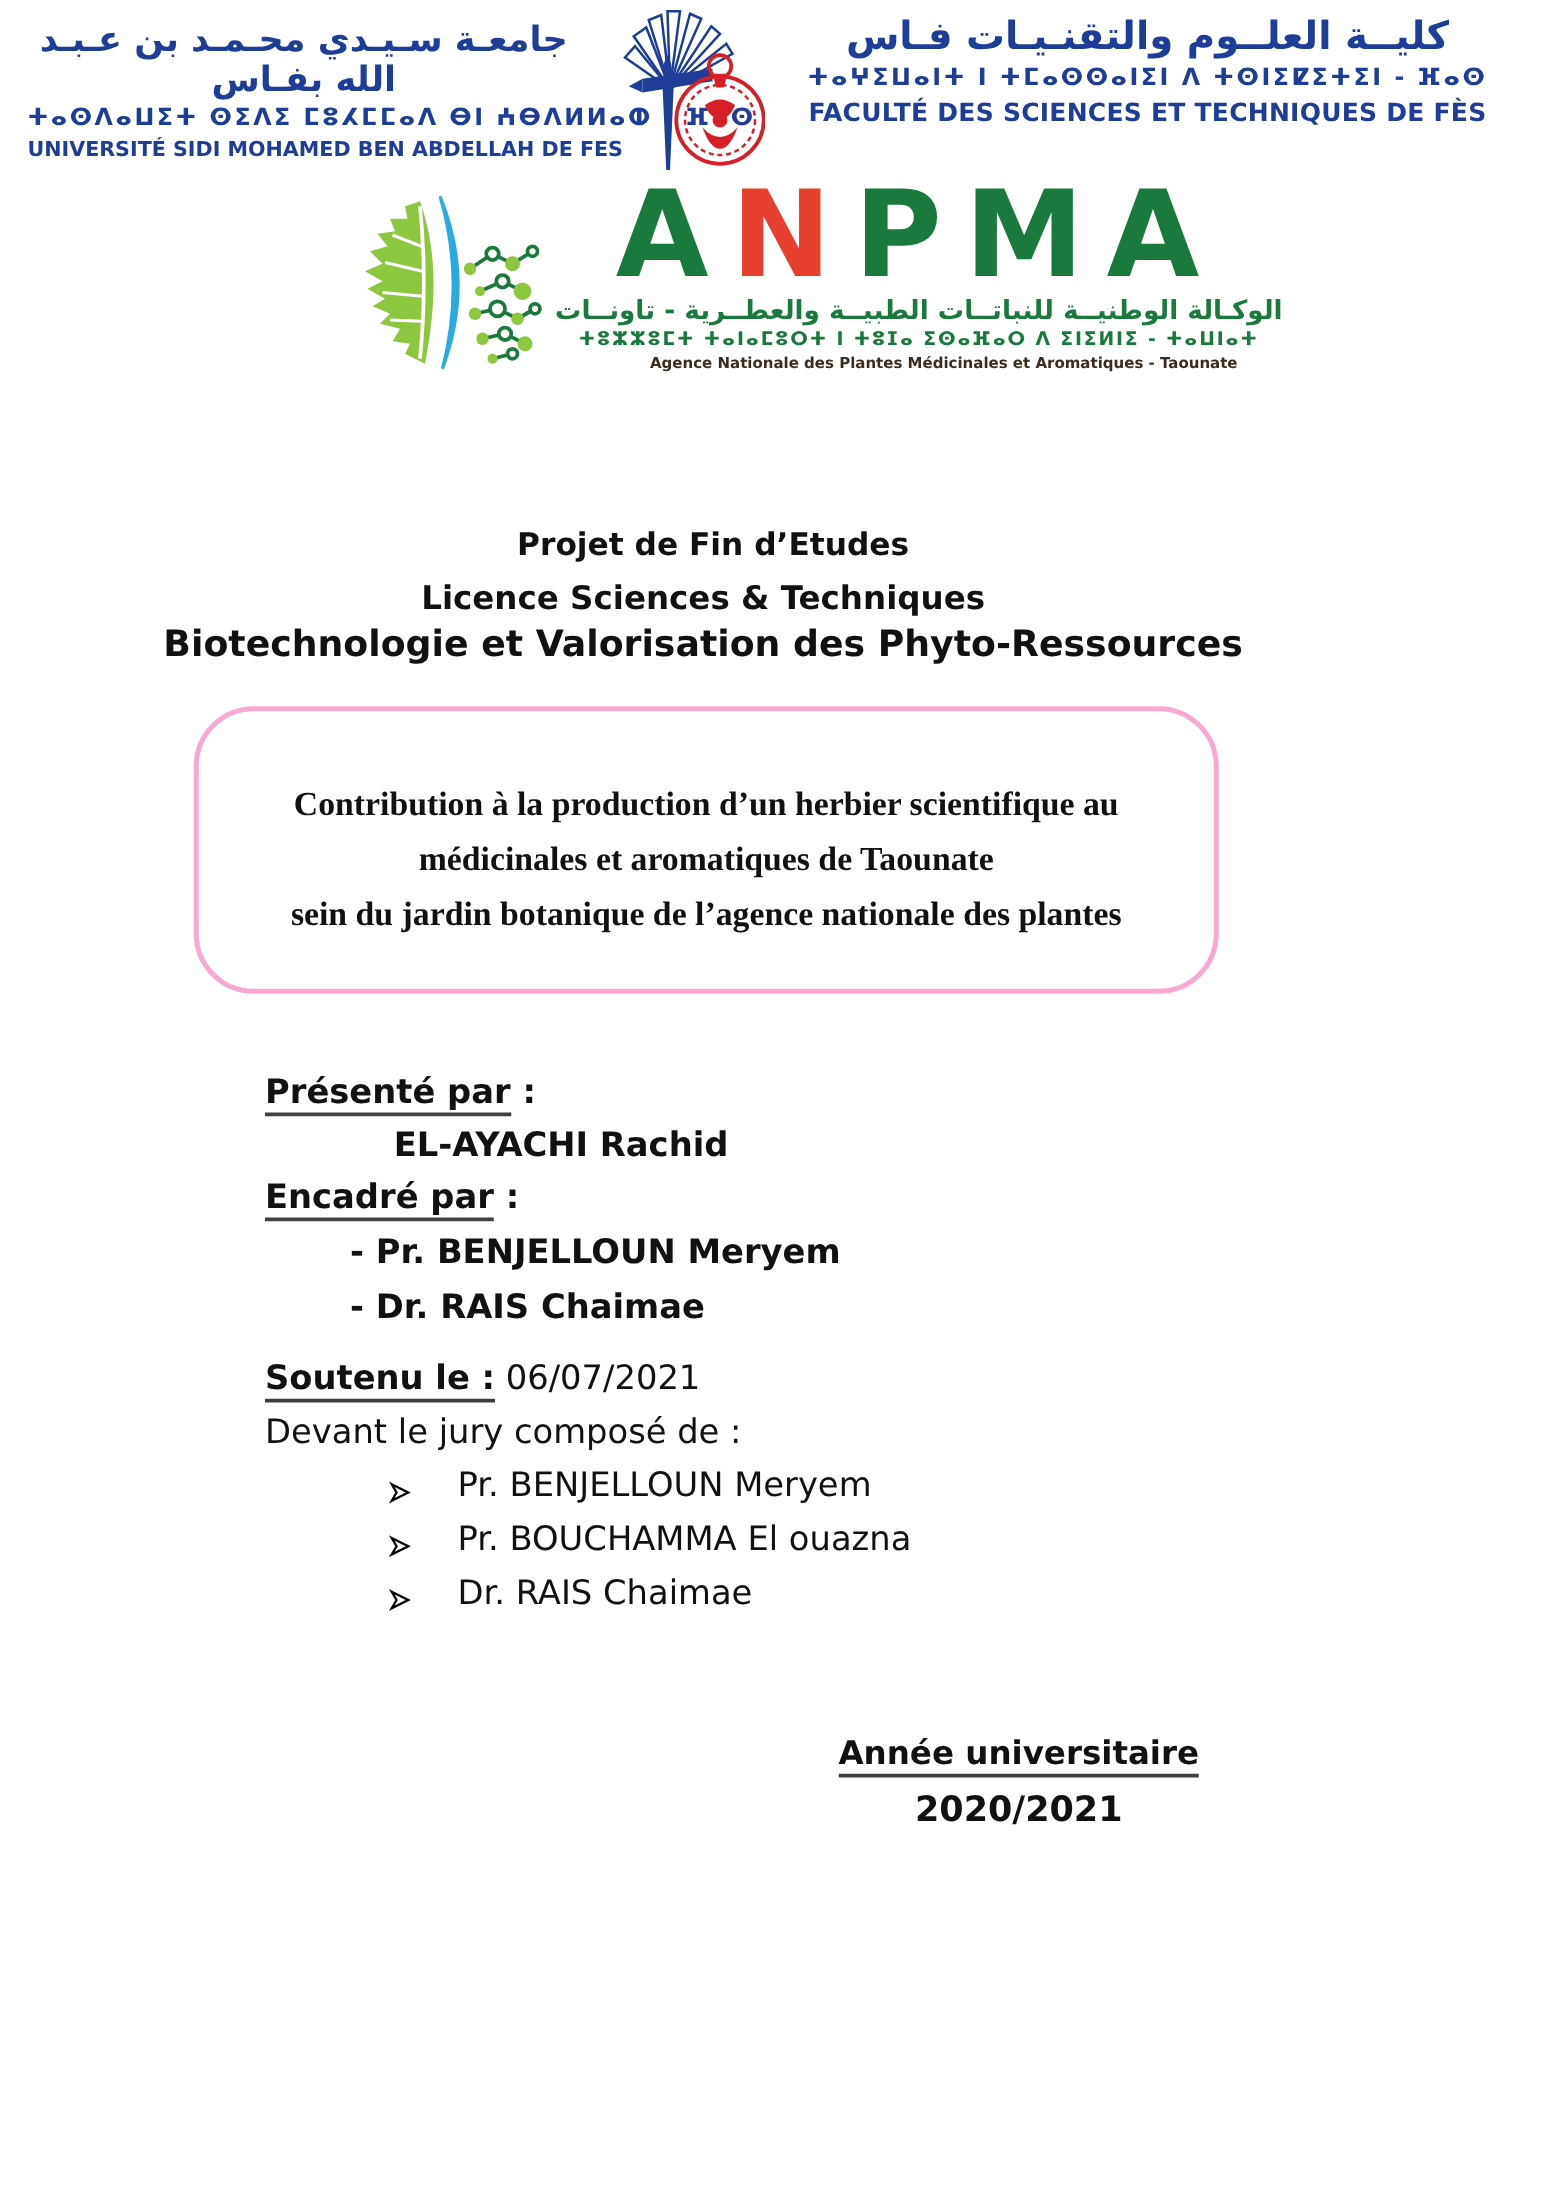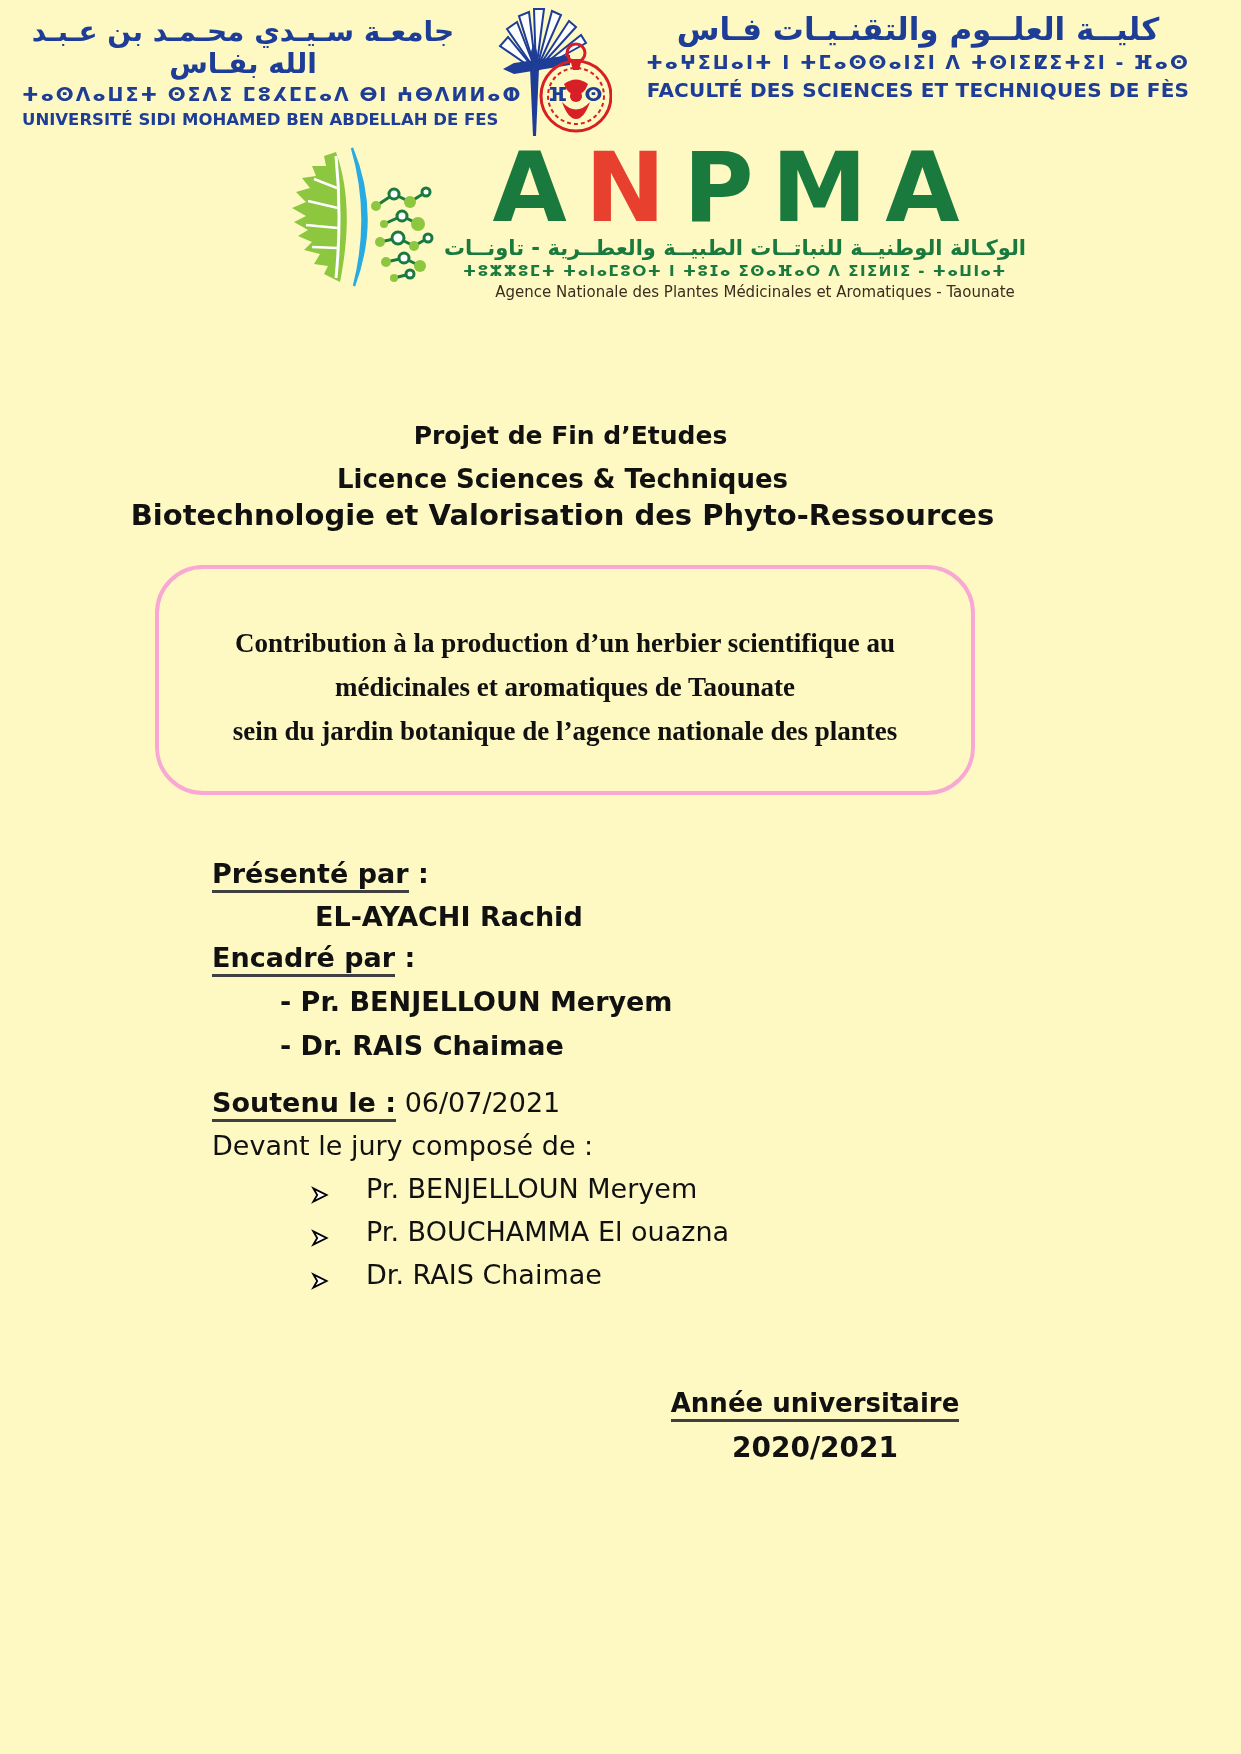--- a/index.html
+++ b/index.html
@@ -1,36 +1,36 @@
 <!DOCTYPE html>
 <html><head>
 <meta charset="utf-8">
 <style>
   html,body{margin:0;padding:0;background:#e8e8e8;}
   .page{
-    position:relative;width:1241px;height:1754px;margin:0 auto;background:#fef9c3;
+    position:relative;width:1241px;height:1754px;margin:0 auto;background:#ffffff;
     font-family:"DejaVu Sans", sans-serif;color:#111;overflow:hidden;
   }
   
   .hdr-left{position:absolute;left:22px;top:16px;width:442px;text-align:center;}
   .hdr-right{position:absolute;left:618px;top:12px;width:600px;text-align:center;}
   .hdr-ar{font-size:28px;font-weight:bold;line-height:1.15;direction:rtl;}
   .hdr-right .hdr-ar{font-size:31px;}
   .hdr-tf{font-size:19px;font-weight:bold;letter-spacing:2px;margin-top:3px;white-space:nowrap;}
   .hdr-fr{font-size:16.5px;font-weight:bold;margin-top:5px;white-space:nowrap;}
   .hdr-right .hdr-fr{font-size:20px;letter-spacing:0.2px;}
   .hdr-emblem{position:absolute;left:486px;top:8px;width:126px;height:130px;}
   
-  .anpma{position:absolute;left:276px;top:146px;display:flex;align-items:flex-start;}
+  .anpma{position:absolute;left:276px;top:146px;display:flex;align-items:flex-end;}
   .anpma-art{width:166px;height:142px;flex:0 0 auto;}
   .anpma-text{margin-left:2px;text-align:center;}
   .anpma-word{font-size:96px;font-weight:bold;line-height:84px;letter-spacing:18px;white-space:nowrap;}
   .anpma-ar{font-size:21px;font-weight:bold;margin-top:6px;direction:rtl;}
   .anpma-tf{font-size:15px;font-weight:bold;letter-spacing:1.5px;margin-top:2px;white-space:nowrap;}
-  .anpma-fr{font-size:15px;font-weight:normal;margin-top:3px;white-space:nowrap;margin-left:40px;}
+  .anpma-fr{font-size:12px;font-weight:bold;margin-top:3px;white-space:nowrap;margin-left:40px;}
   
   .titles{position:absolute;left:0;top:420px;width:1125px;text-align:center;line-height:1.25;}
   .t-project{font-size:25px;font-weight:bold;padding-left:16px;}
   .t-degree{font-size:26px;font-weight:bold;margin-top:12px;}
   .t-program{font-size:29px;font-weight:bold;margin-top:1px;}
   
   .thesis-box{
     position:absolute;left:155px;top:565px;width:820px;height:230px;box-sizing:border-box;
     border:4px solid #f9a8d4;border-radius:48px;
     display:flex;flex-direction:column;justify-content:center;text-align:center;

